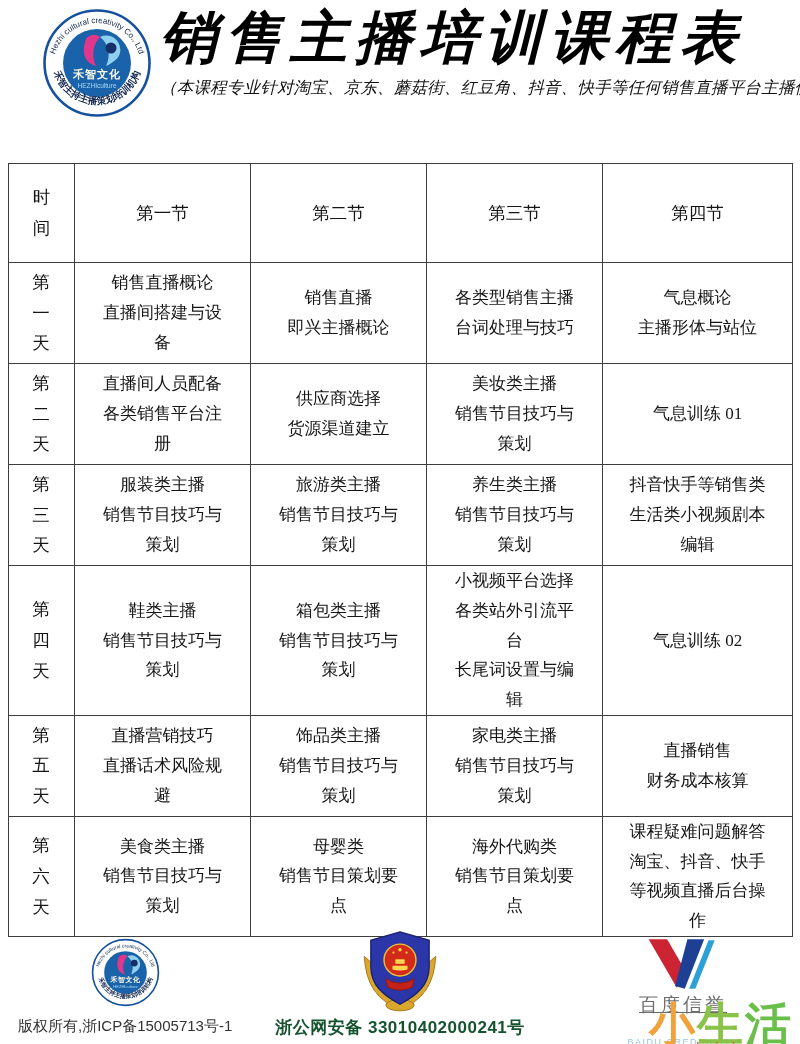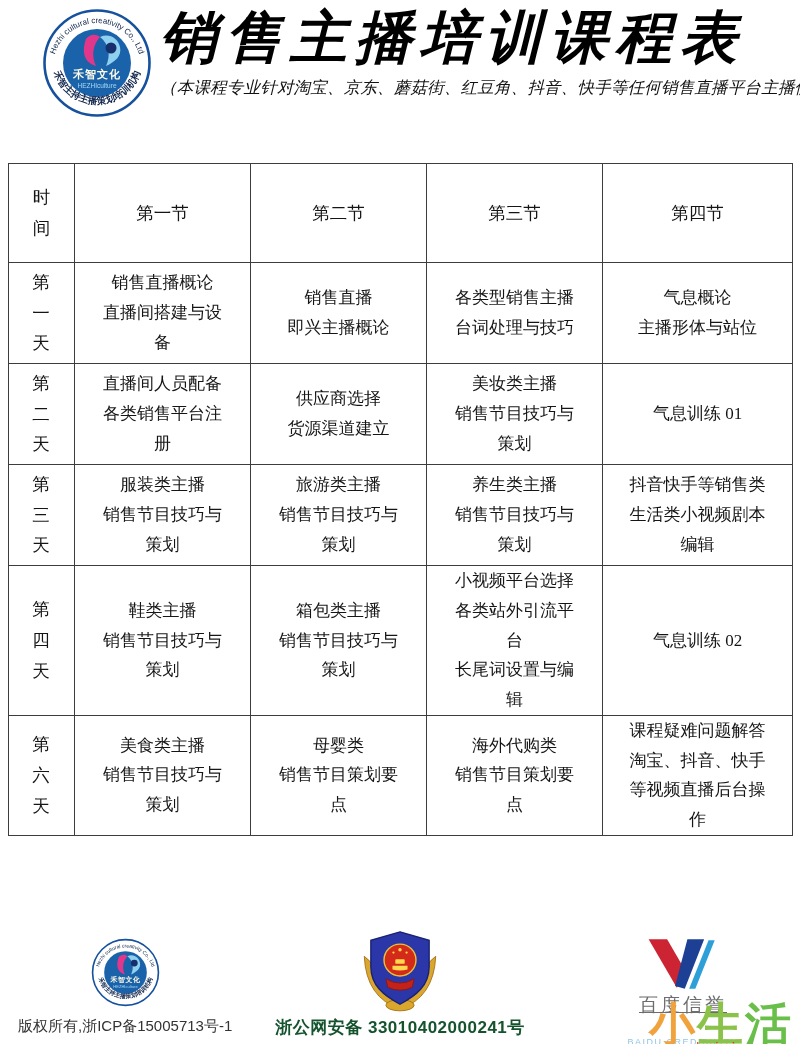--- a/index.html
+++ b/index.html
@@ -185,20 +185,39 @@
       <td>
           <div>小视频平台选择</div>
           <div>各类站外引流平台</div>
           <div>长尾词设置与编辑</div>
         </td>
       <td>
           <div>气息训练 02</div>
         </td>
     </tr>
     <tr>
+      <td class="day">第五天</td>
+      <td>
+          <div>直播营销技巧</div>
+          <div>直播话术风险规避</div>
+        </td>
+      <td>
+          <div>饰品类主播</div>
+          <div>销售节目技巧与策划</div>
+        </td>
+      <td>
+          <div>家电类主播</div>
+          <div>销售节目技巧与策划</div>
+        </td>
+      <td>
+          <div>直播销售</div>
+          <div>财务成本核算</div>
+        </td>
+    </tr>
+    <tr>
       <td class="day">第六天</td>
       <td>
           <div>美食类主播</div>
           <div>销售节目技巧与策划</div>
         </td>
       <td>
           <div>母婴类</div>
           <div>销售节目策划要点</div>
         </td>
       <td>

